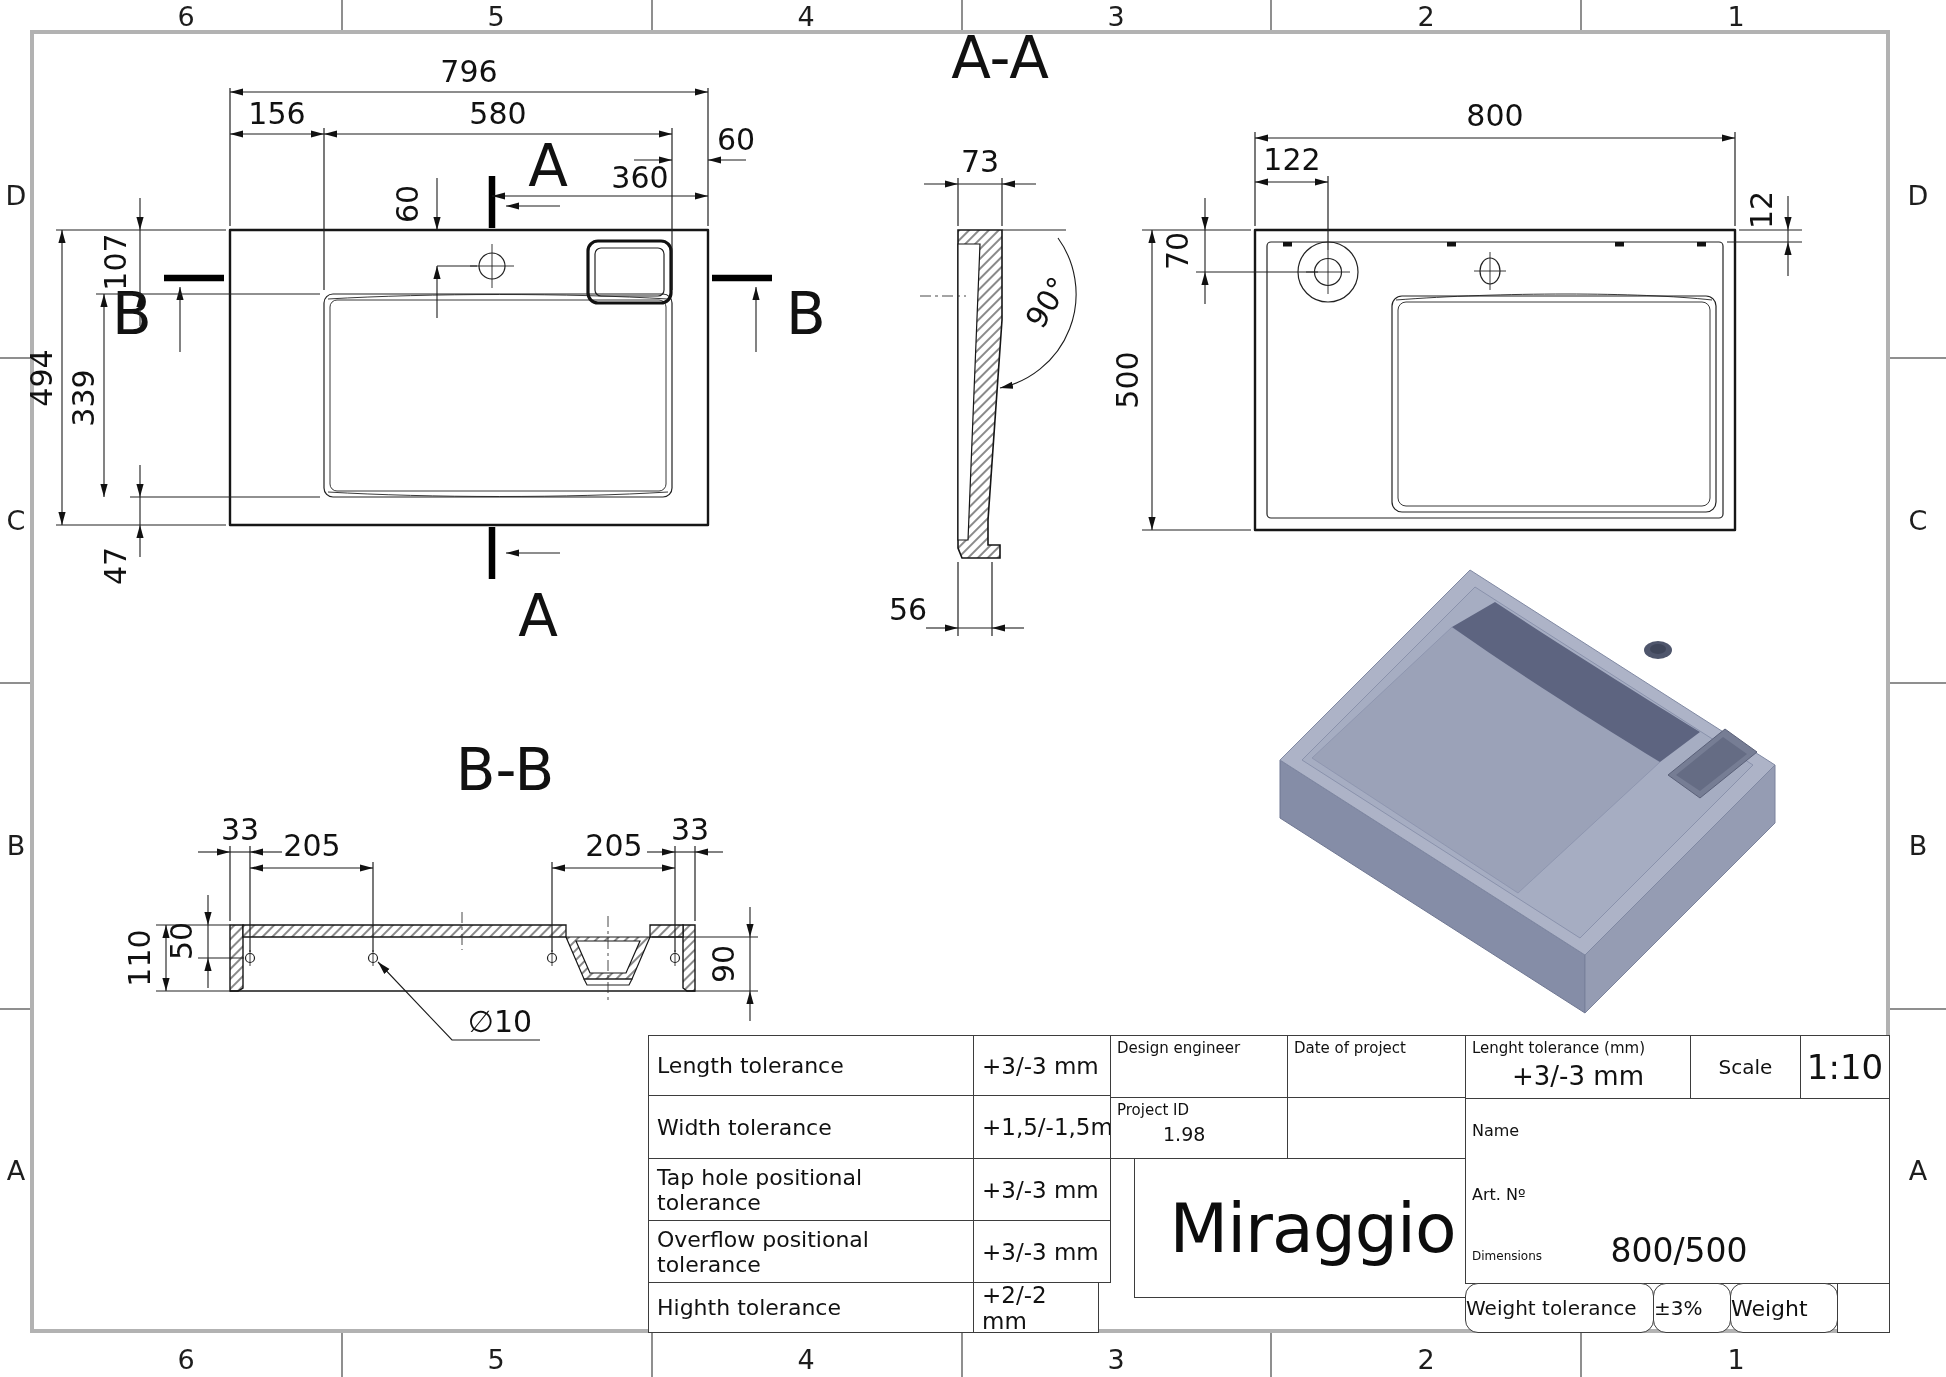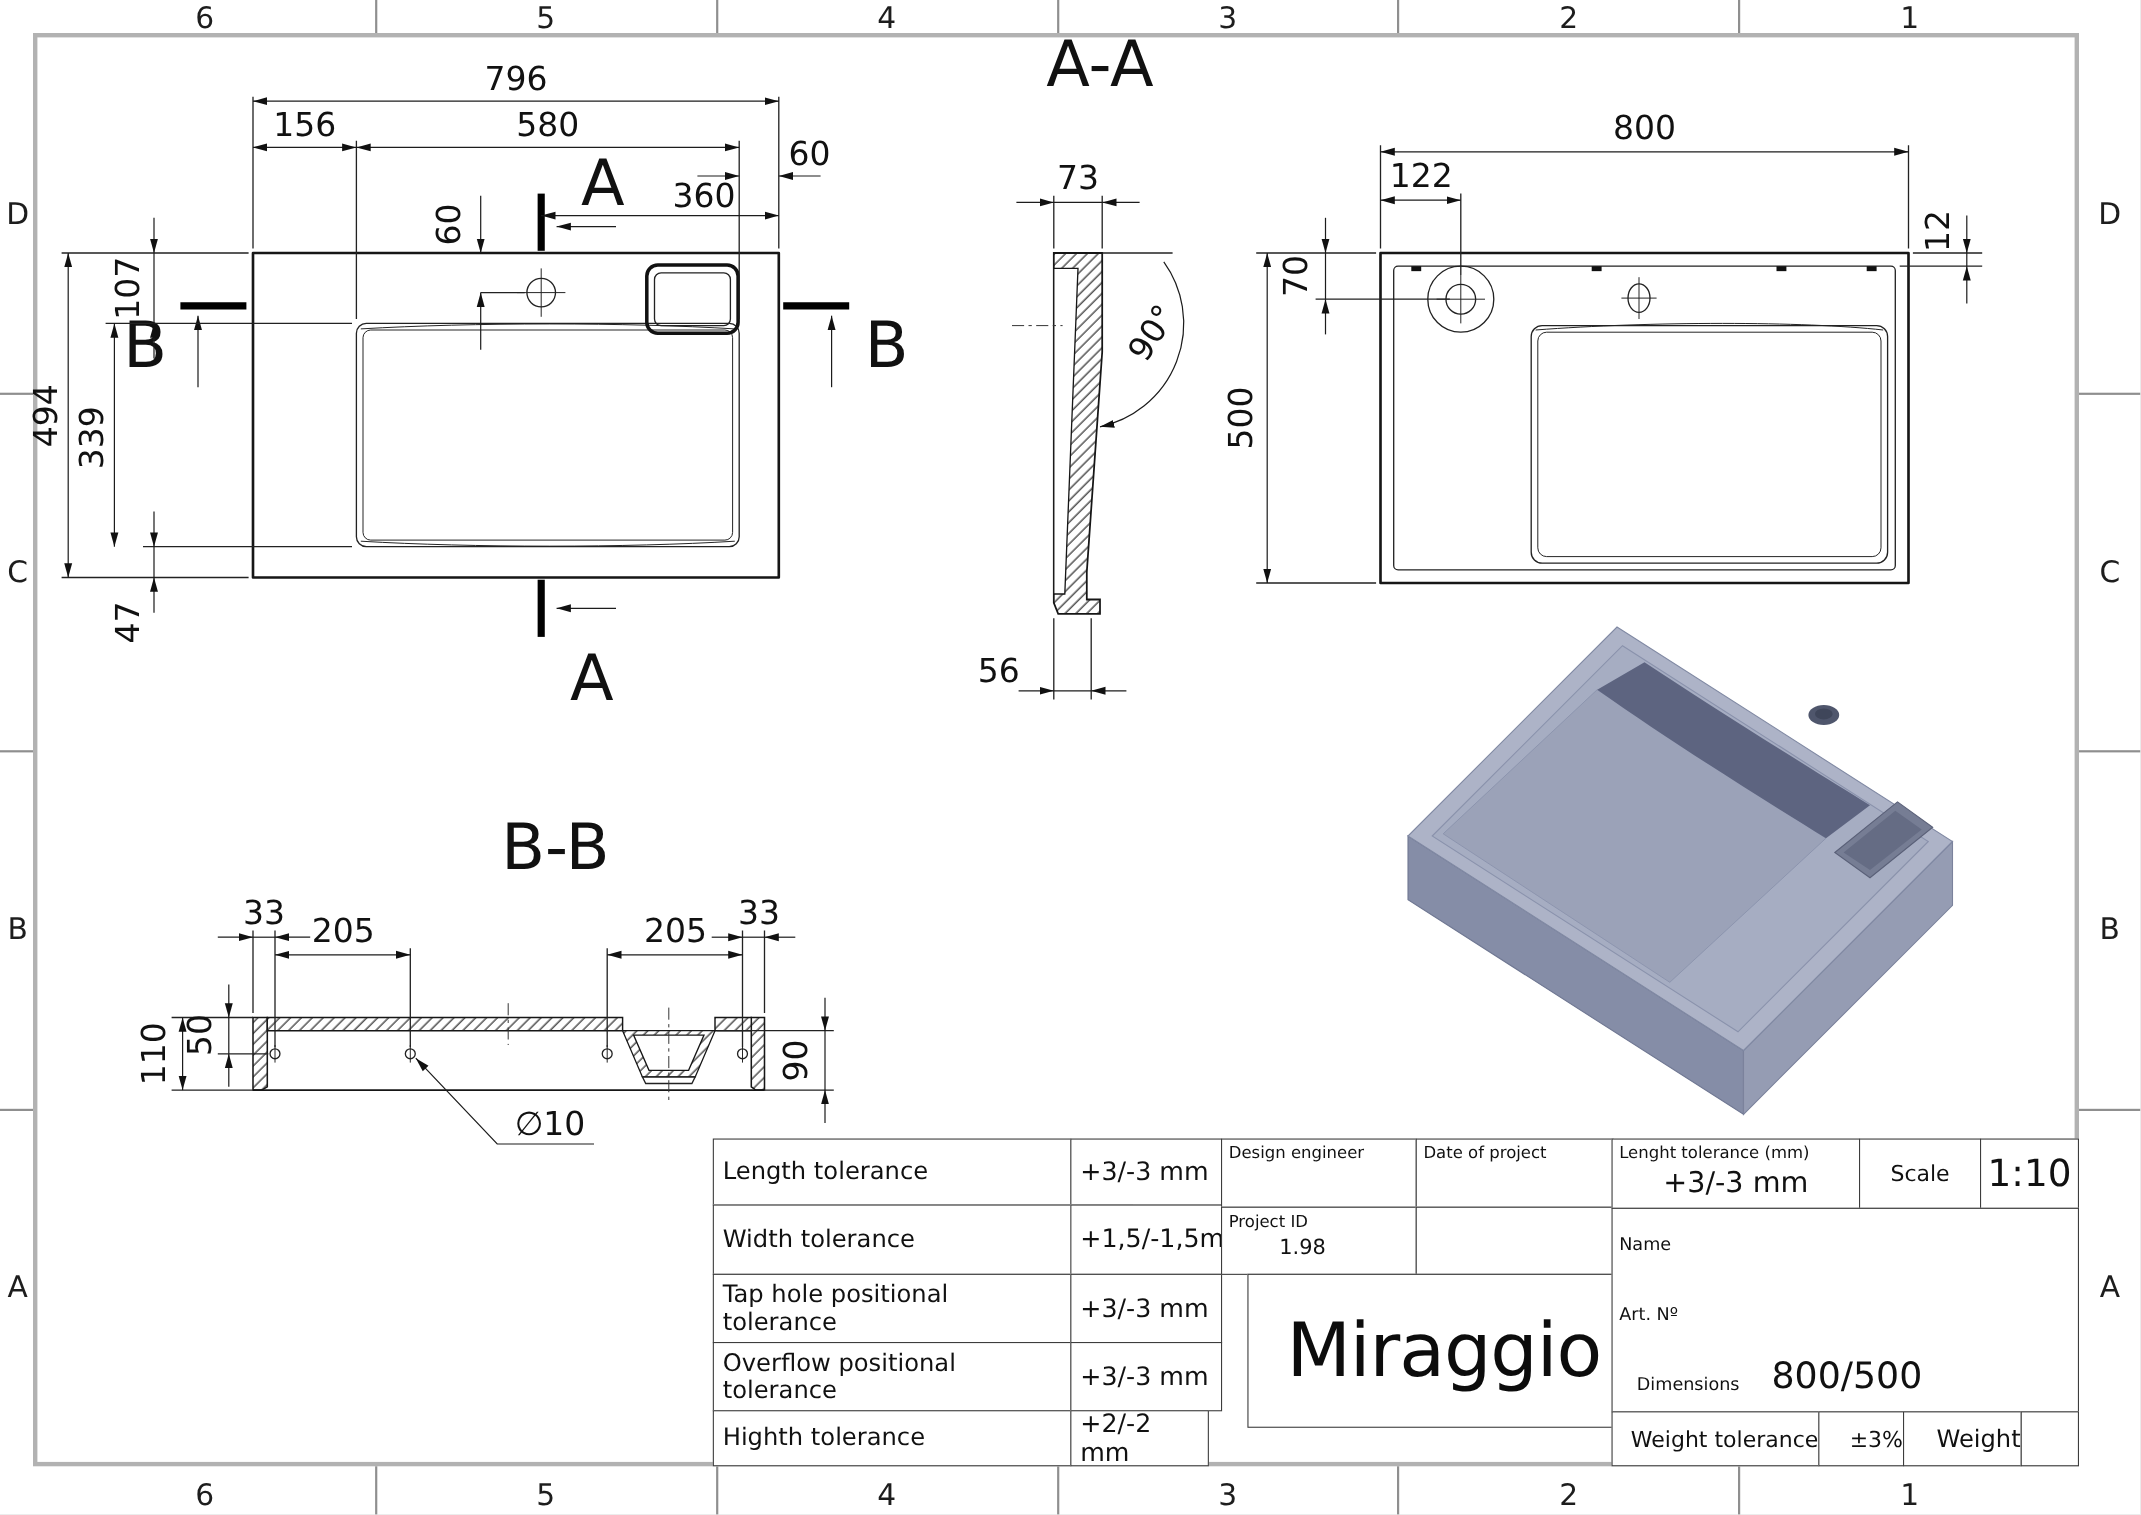--- a/index.html
+++ b/index.html
@@ -18,21 +18,21 @@
   .cell{position:absolute;box-sizing:border-box;border:1.5px solid #3d3d3d;background:#fff;color:#111;}
   .tol-label{font-size:22px;line-height:1.12;padding:6px 4px 4px 8px;display:flex;align-items:center;}
   .tol-value{font-size:23px;display:flex;align-items:center;padding-left:8px;}
   .small-label{font-size:15px;padding:3px 0 0 6px;}
   .pid-value{font-size:19px;padding-left:52px;margin-top:4px;}
   .brand{display:flex;align-items:center;justify-content:center;font-size:68px;letter-spacing:-1px;color:#0c0c0c;}
   .ltol-value{text-align:center;font-size:26px;margin-top:4px;}
   .scale-cell{display:flex;align-items:center;justify-content:center;font-size:20px;}
   .scale-val{display:flex;align-items:center;justify-content:center;font-size:34px;}
   .abs{position:absolute;}
-  .wrow{display:flex;align-items:center;justify-content:flex-end;font-size:20px;}
+  .wrow{display:flex;align-items:center;justify-content:flex-start;font-size:20px;border-radius:13px;}
 </style>
 </head>
 <body>
 
 <div class="sheet">
 
   <div class="frame"></div>
 
   <div class="tick-v" style="left:341px;top:0;height:30px"></div>
   <div class="tick-v" style="left:651px;top:0;height:30px"></div>
@@ -362,21 +362,21 @@
     <div class="cell scale-cell" style="left:1690px;top:1035px;width:111px;height:64px">
       <span>Scale</span>
     </div>
     <div class="cell scale-val" style="left:1800px;top:1035px;width:90px;height:64px">
       <span>1:10</span>
     </div>
 
     <div class="cell" style="left:1465px;top:1098px;width:425px;height:186px">
       <span class="abs" style="left:6px;top:22px;font-size:16px">Name</span>
       <span class="abs" style="left:6px;top:86px;font-size:16px">Art. Nº</span>
-      <span class="abs" style="left:22px;top:150px;font-size:16px">Dimensions</span>
+      <span class="abs" style="left:6px;top:150px;font-size:12px">Dimensions</span>
       <span class="abs" style="left:103px;top:132px;width:220px;text-align:center;font-size:33px">800/500</span>
     </div>
 
     <div class="cell wrow" style="left:1465px;top:1283px;width:189px;height:50px">
       <span>Weight tolerance</span>
     </div>
     <div class="cell wrow" style="left:1653px;top:1283px;width:78px;height:50px">
       <span>±3%</span>
     </div>
     <div class="cell wrow" style="left:1730px;top:1283px;width:108px;height:50px;font-size:22px">

